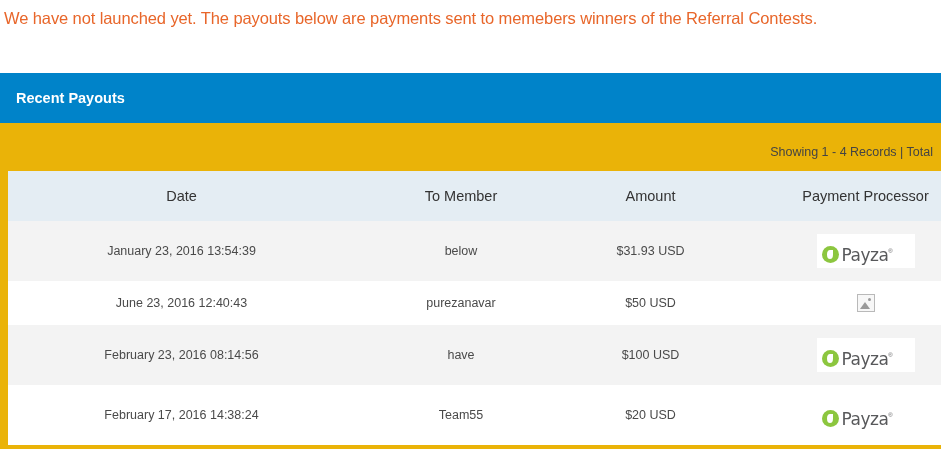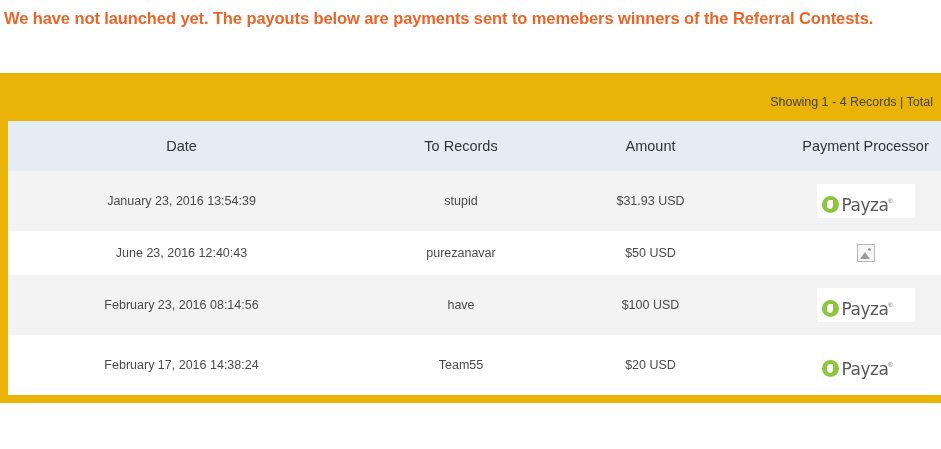--- a/index.html
+++ b/index.html
@@ -10,21 +10,21 @@
     width: 941px;
     height: 449px;
     background: #ffffff;
     font-family: "Liberation Sans", sans-serif;
     color: #333333;
     overflow: hidden;
   }
 
   .notice {
     font-size: 16.5px;
-    font-weight: bold;
+    font-weight: normal;
     color: #e8662a;
     line-height: 1.5;
     padding: 6px 8px 0 4px;
     letter-spacing: -0.1px;
   }
 
   .panel {
     margin-top: 42px;
     width: 941px;
   }
@@ -173,36 +173,39 @@
   }
 </style>
 </head>
 <body>
 
 <div class="notice">
   <span>We have not launched yet. The payouts below are payments sent to memebers winners of the Referral Contests.</span>
 </div>
 
 <div class="panel">
+  <div class="panel-header">
+    <span>Recent Payouts</span>
+  </div>
   <div class="panel-body">
     <div class="records-line">Showing 1 - 4 Records | Total</div>
 
     <table class="payouts">
       <thead>
         <tr>
           <th class="col-date">Date</th>
-          <th class="col-member">To Records</th>
+          <th class="col-member">To Member</th>
           <th class="col-amount">Amount</th>
           <th class="col-proc">Payment Processor</th>
         </tr>
       </thead>
       <tbody>
         <tr class="odd">
           <td class="col-date">January 23, 2016 13:54:39</td>
-          <td class="col-member">stupid</td>
+          <td class="col-member">below</td>
           <td class="col-amount">$31.93 USD</td>
           <td class="col-proc">
             <span class="logo-box">
               <span class="logo-inner">
                 <span class="payza-mark"></span><span class="payza-word">Payza</span><span class="payza-tm">®</span>
               </span>
             </span>
           </td>
         </tr>
         <tr class="even">

